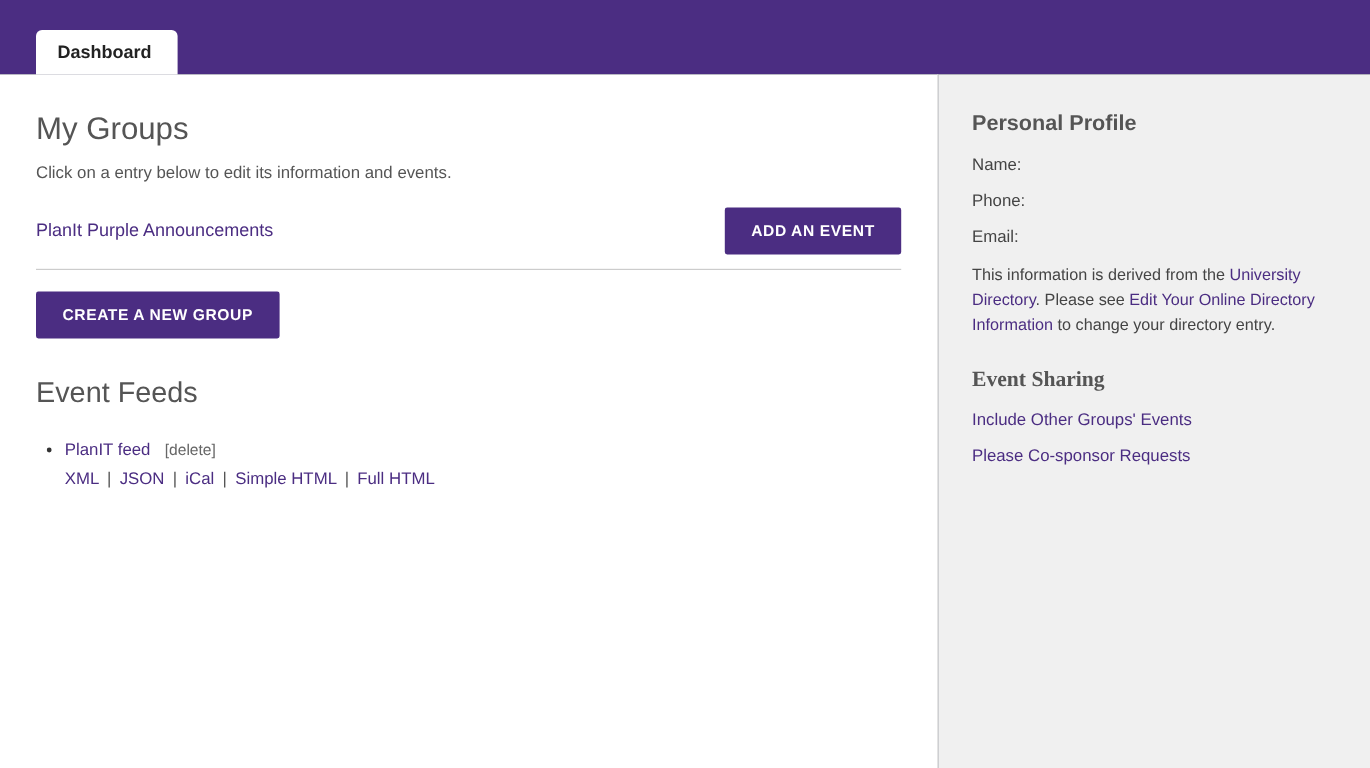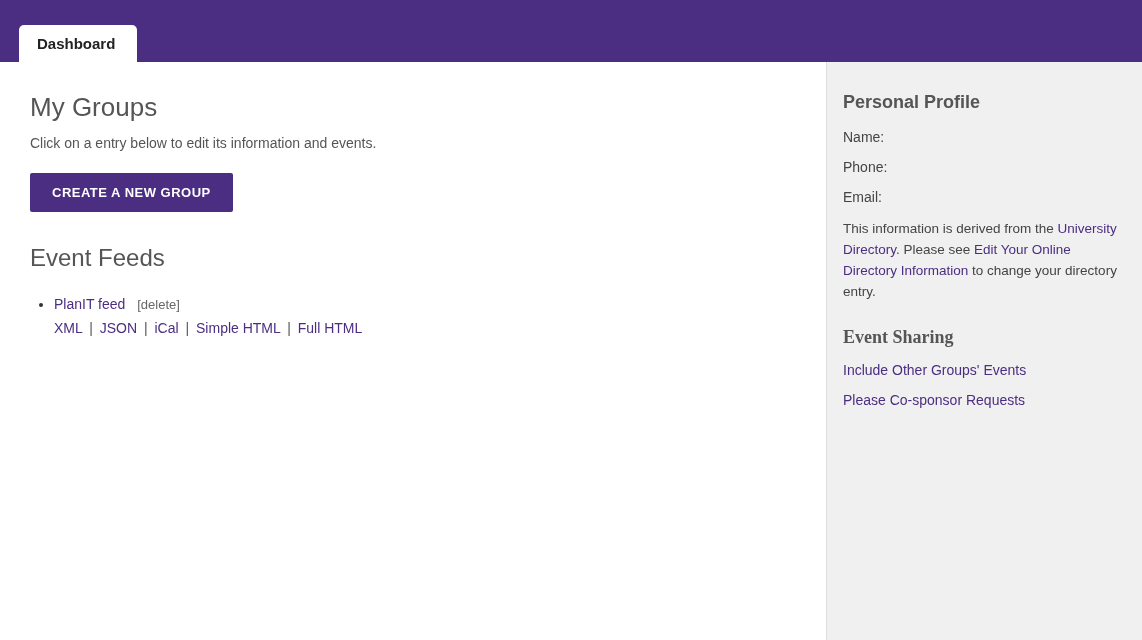--- a/index.html
+++ b/index.html
@@ -6,21 +6,21 @@
     body {
       font-family: Georgia, 'Times New Roman', serif;
       font-size: 15px;
       background: #f0f0f0;
       color: #333;
     }
 
     
     .header {
       background: #4b2d82;
-      padding: 0 19px;
+      padding: 0 30px;
       min-height: 62px;
       display: flex;
       align-items: flex-end;
     }
     .tab {
       background: #fff;
       color: #222;
       font-weight: bold;
       font-size: 15px;
       padding: 10px 22px 10px 18px;
@@ -143,23 +143,23 @@
       font-size: 14px;
     }
 
     .pipe {
       color: #555;
       margin: 0 3px;
     }
 
     
     .right-panel {
-      width: 315px;
+      width: 360px;
       background: #f0f0f0;
-      padding: 30px 16px;
+      padding: 30px 28px;
       flex-shrink: 0;
     }
 
     .profile-title {
       font-size: 18px;
       font-weight: bold;
       color: #555;
       margin-bottom: 16px;
       font-family: Arial, Helvetica, sans-serif;
     }
@@ -211,20 +211,24 @@
 </div>
 
 <div class="main-layout">
 
   <div class="left-panel">
 
     <h2 class="section-title">My Groups</h2>
     <p class="section-desc">Click on a entry below to edit its information and events.</p>
 
     
+    <div class="group-row">
+      <a class="group-link">PlanIt Purple Announcements</a>
+      <button class="btn-purple">ADD AN EVENT</button>
+    </div>
 
     
     <div class="create-btn">
       <button class="btn-purple">CREATE A NEW GROUP</button>
     </div>
 
     
     <h2 class="feeds-title">Event Feeds</h2>
 
     <ul class="feed-list">

